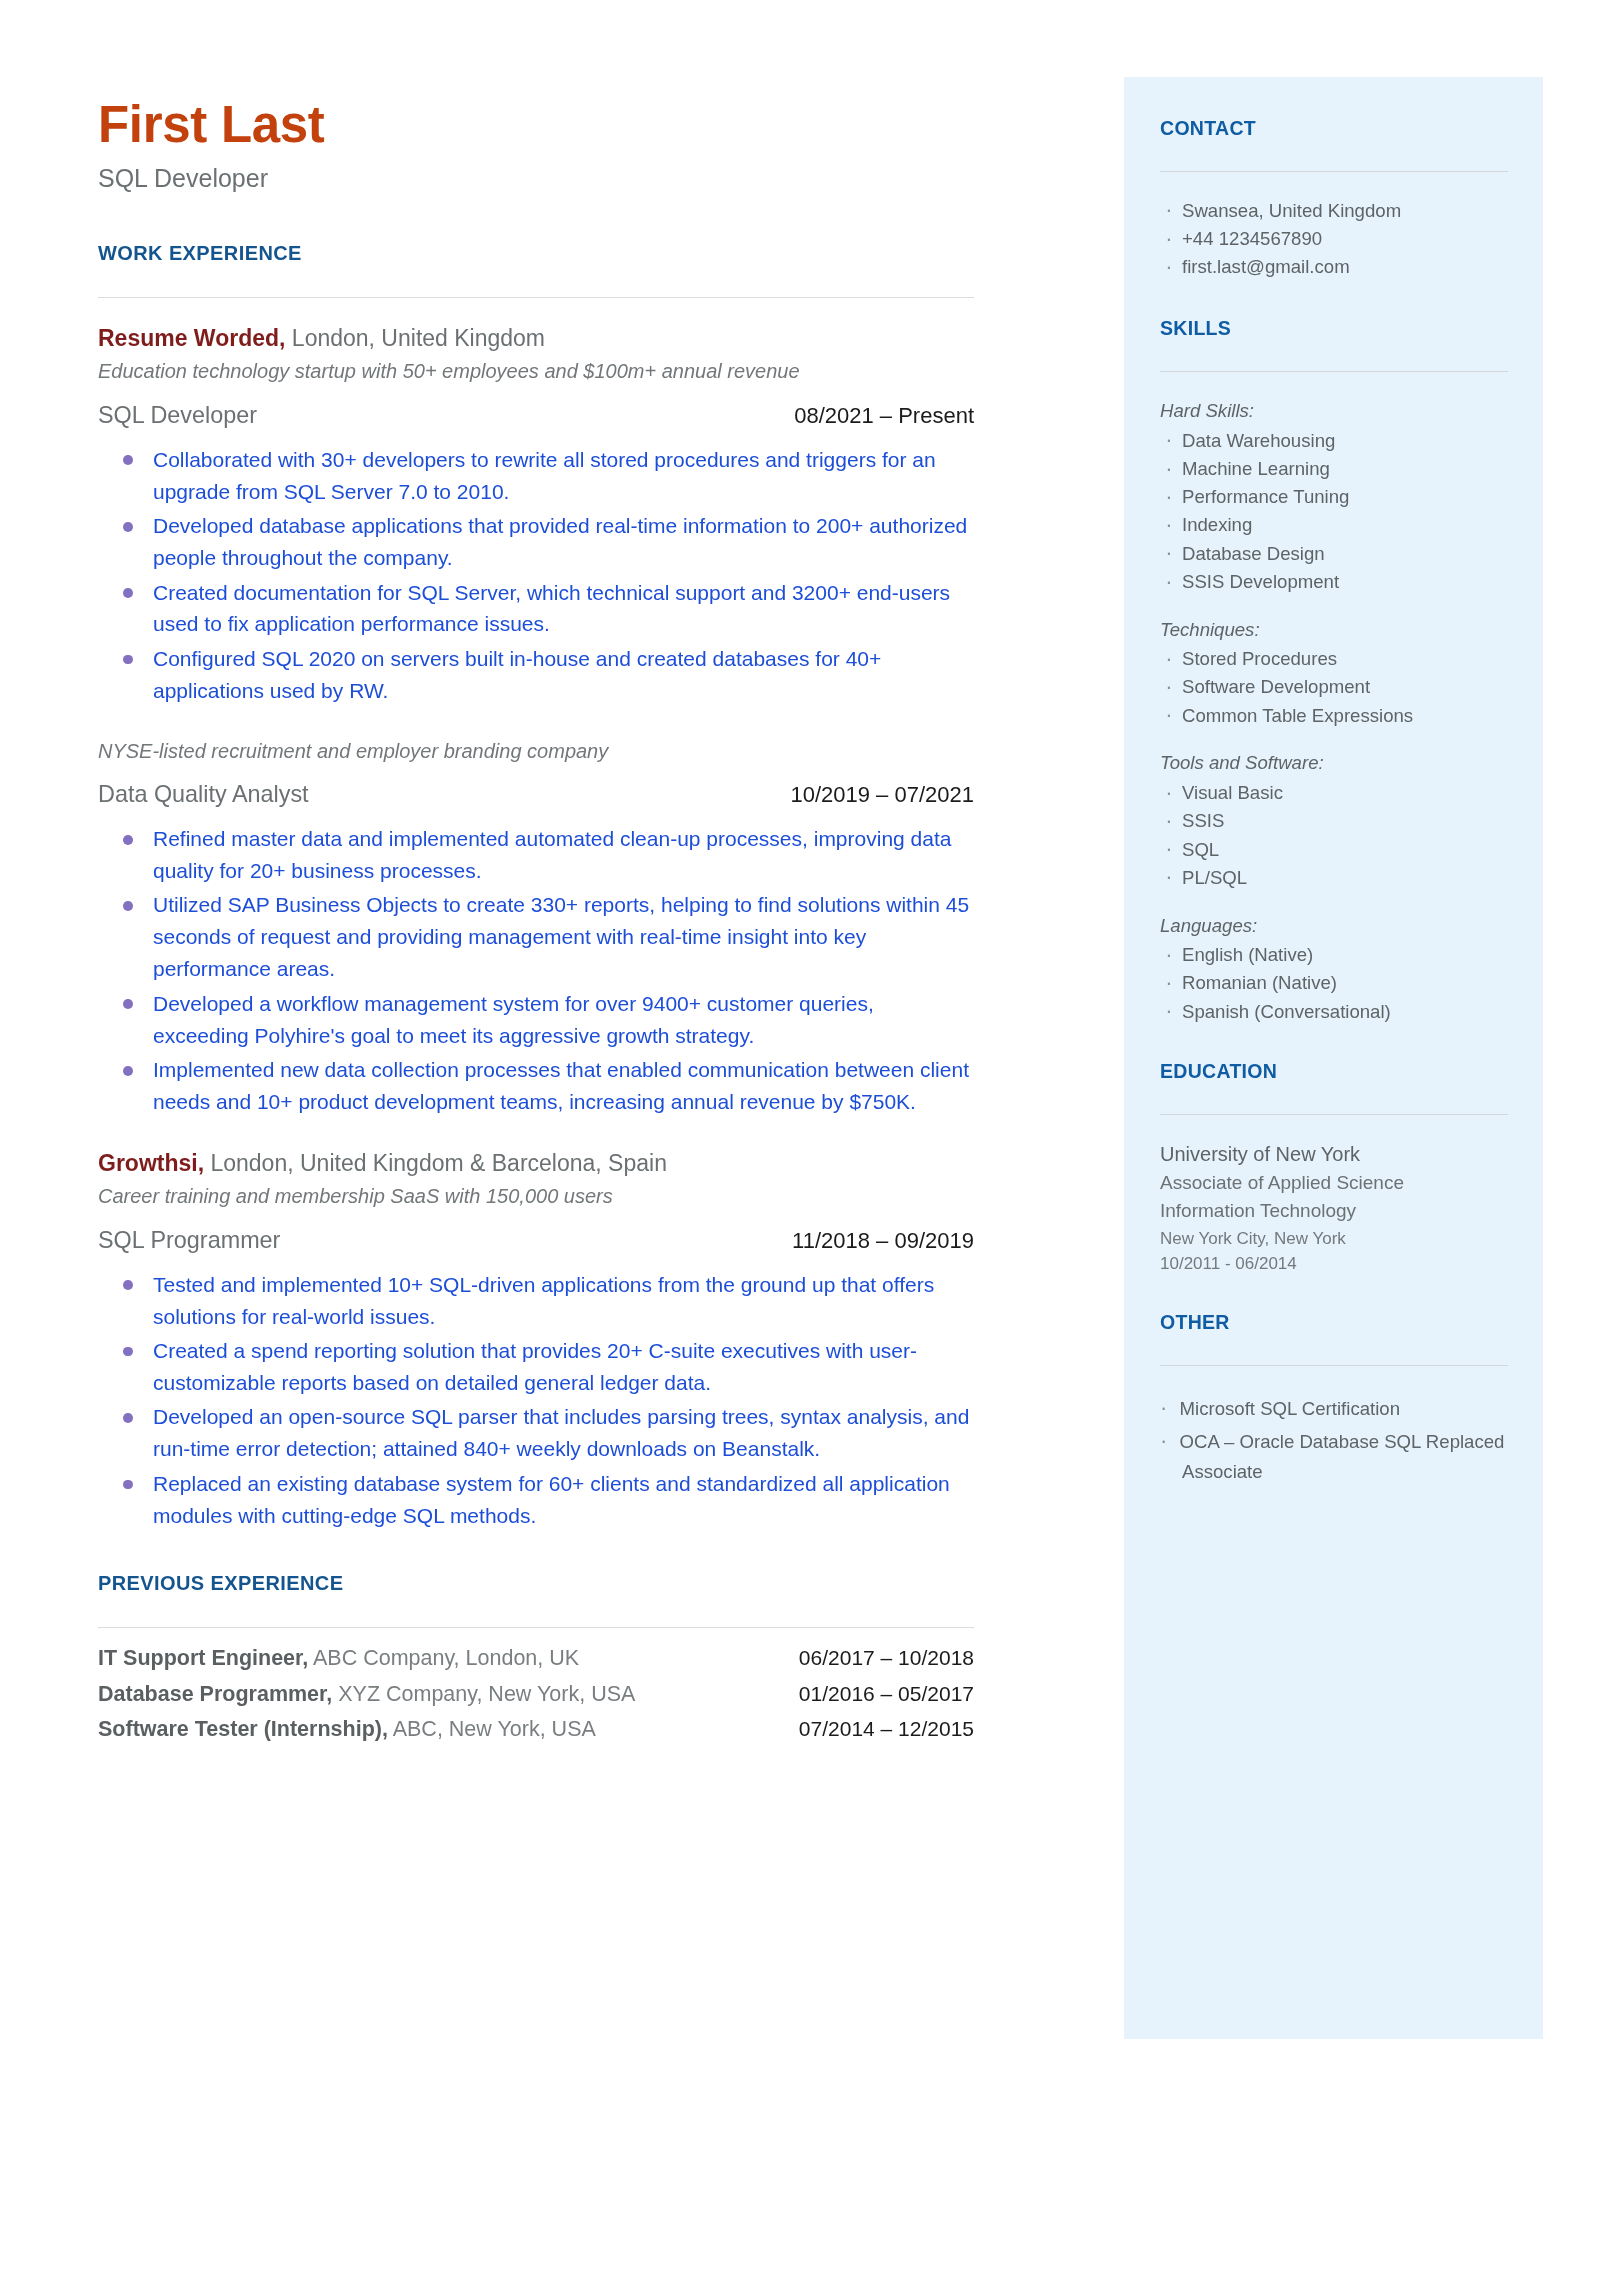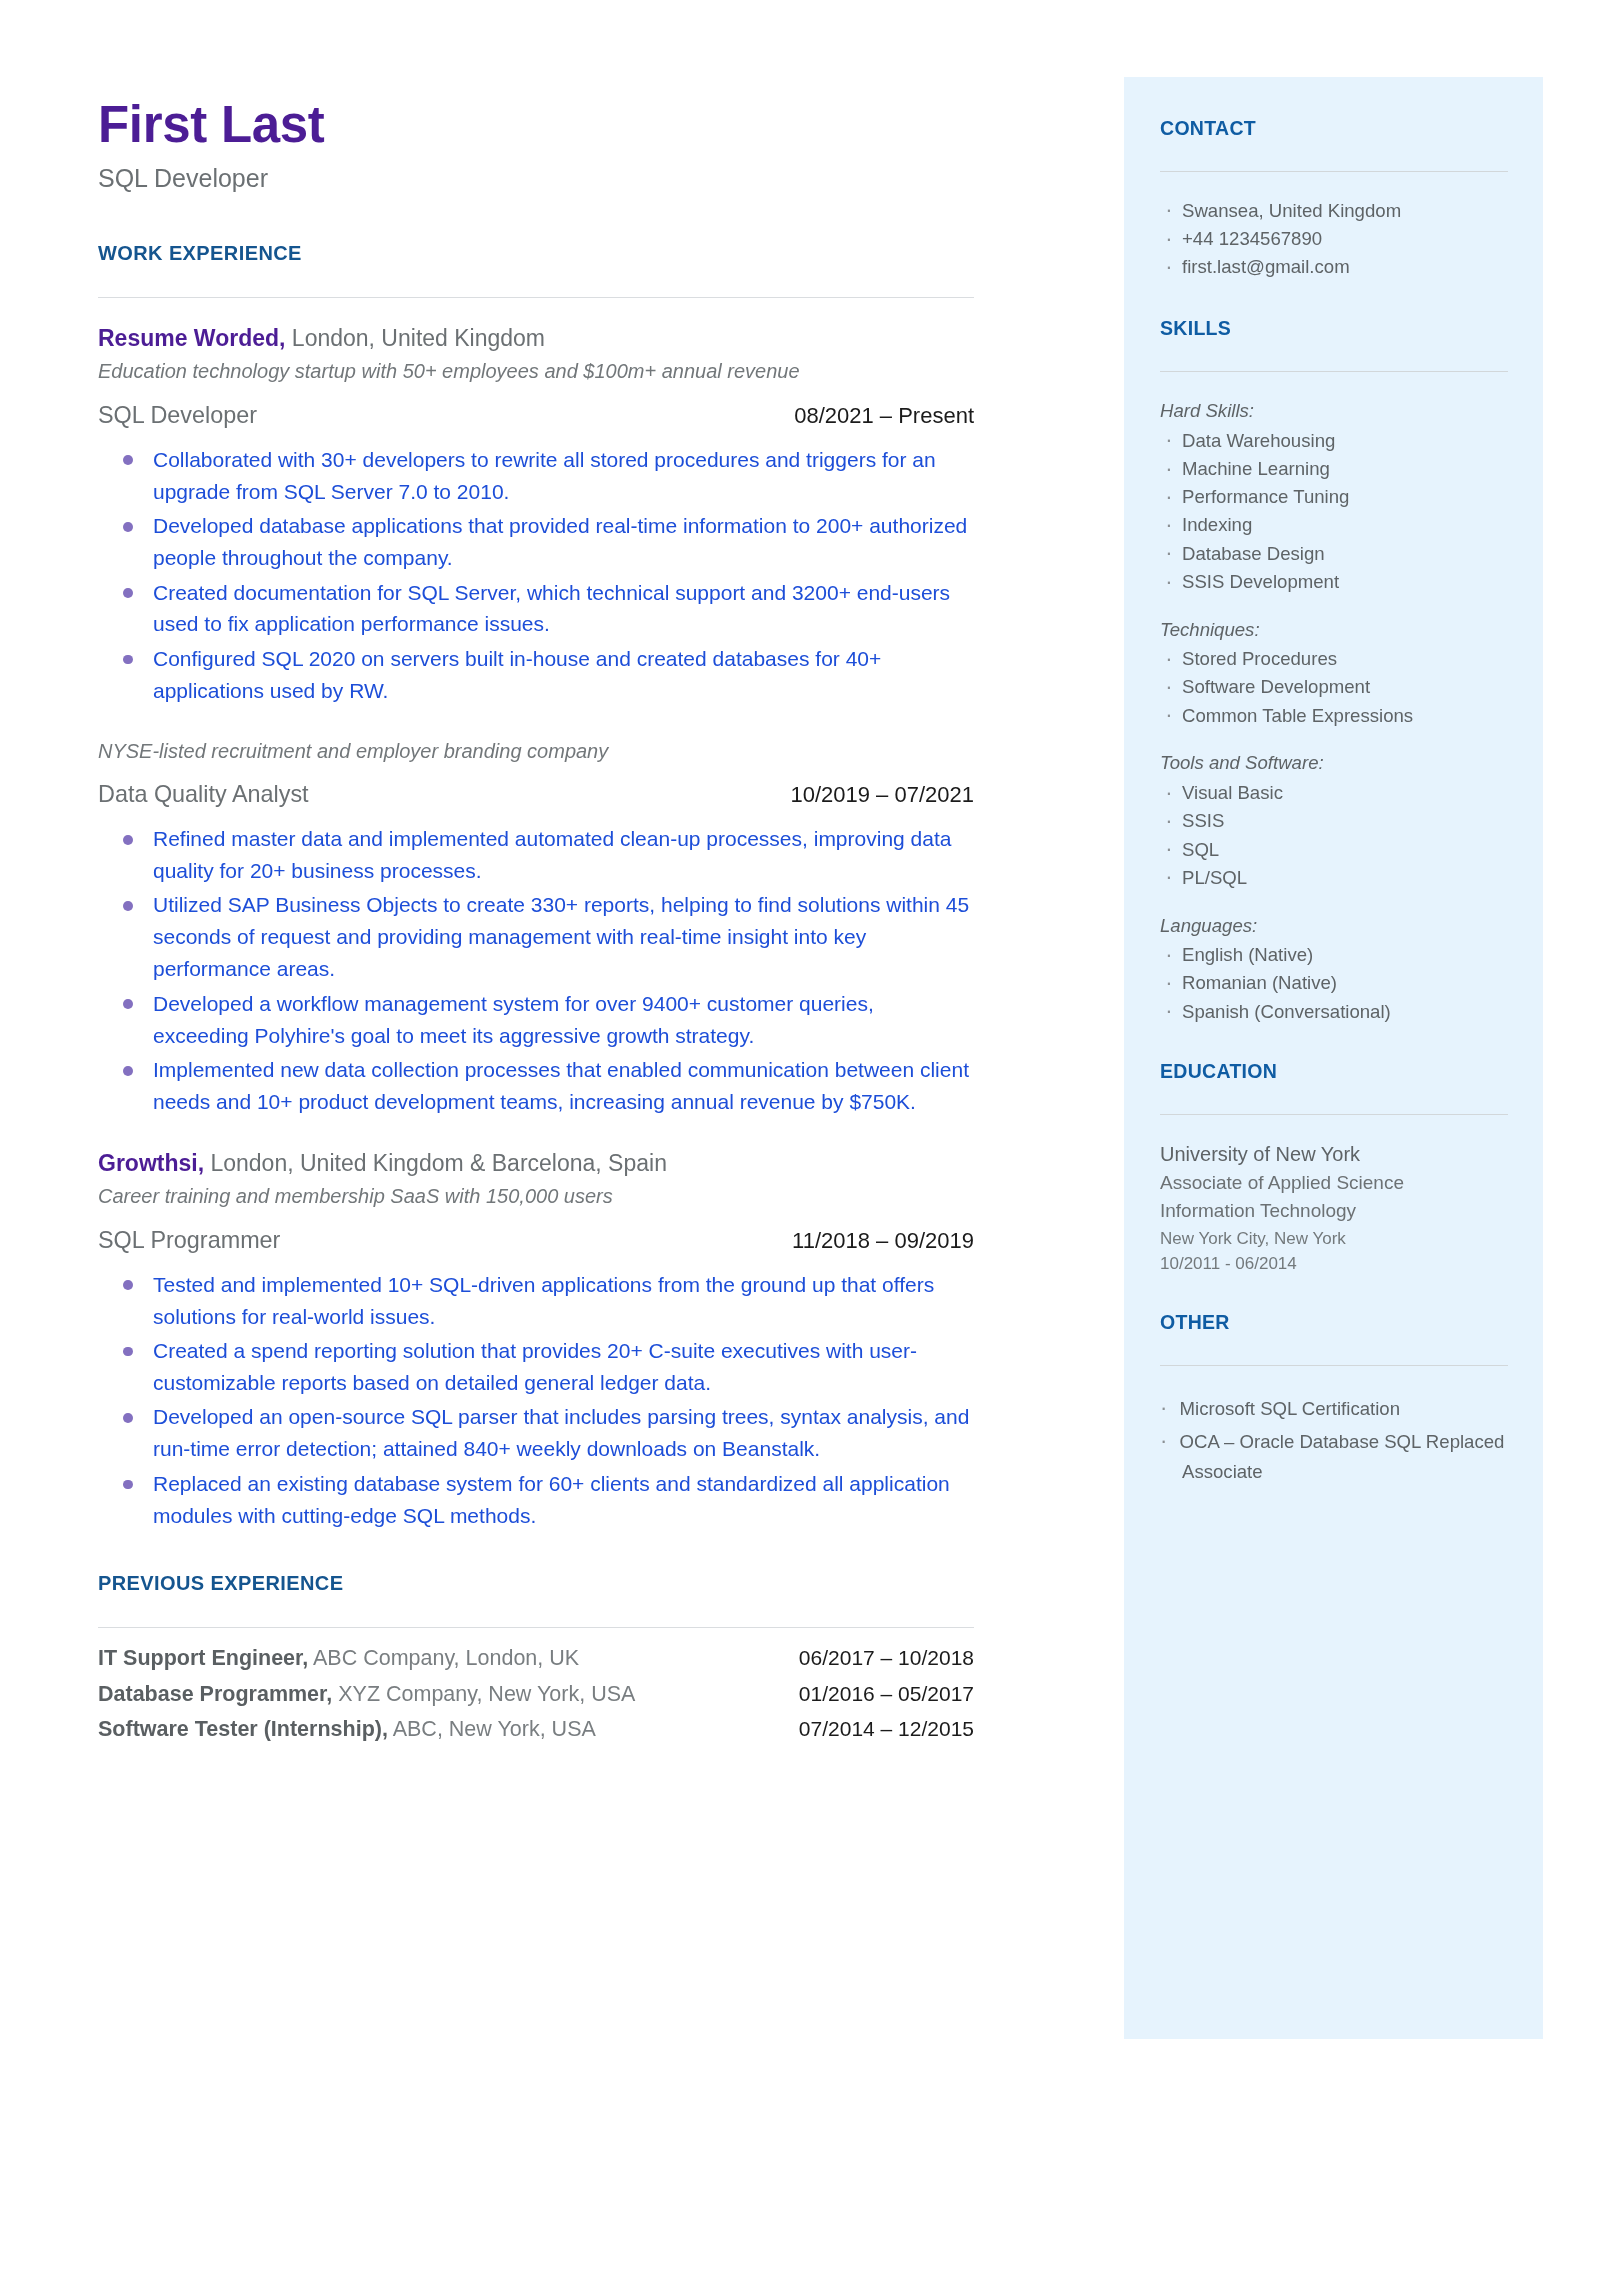--- a/index.html
+++ b/index.html
@@ -81,21 +81,21 @@
   }
   .other-list li .dot::after { content:"\00A0\00A0"; }
 
   
   .main {
     position:absolute;
     left:98px; top:98px;
     width:876px;
   }
   .name {
-    color:#4c1d95;
+    color:#c2410c;
     font-size:51px;
     font-weight:bold;
     letter-spacing:-0.3px;
     line-height:1.05;
     margin:0;
   }
   .role {
     color:#6b7073;
     font-size:25px;
     line-height:1.3;
@@ -112,21 +112,21 @@
     height:0.7px; background:#dadde0;
     margin-top:32px;
   }
   .job { margin-top:25px; }
   .job-company {
     font-size:23px;
     line-height:1.38;
     color:#6b7073;
     margin:0;
   }
-  .job-company b { color:#4c1d95; font-weight:bold; }
+  .job-company b { color:#7f1d1d; font-weight:bold; }
   .job-desc {
     font-size:20px;
     font-style:italic;
     color:#72777a;
     line-height:1.42;
     margin:2.6px 0 0 0;
   }
   .job-row {
     display:flex;
     align-items:baseline;

